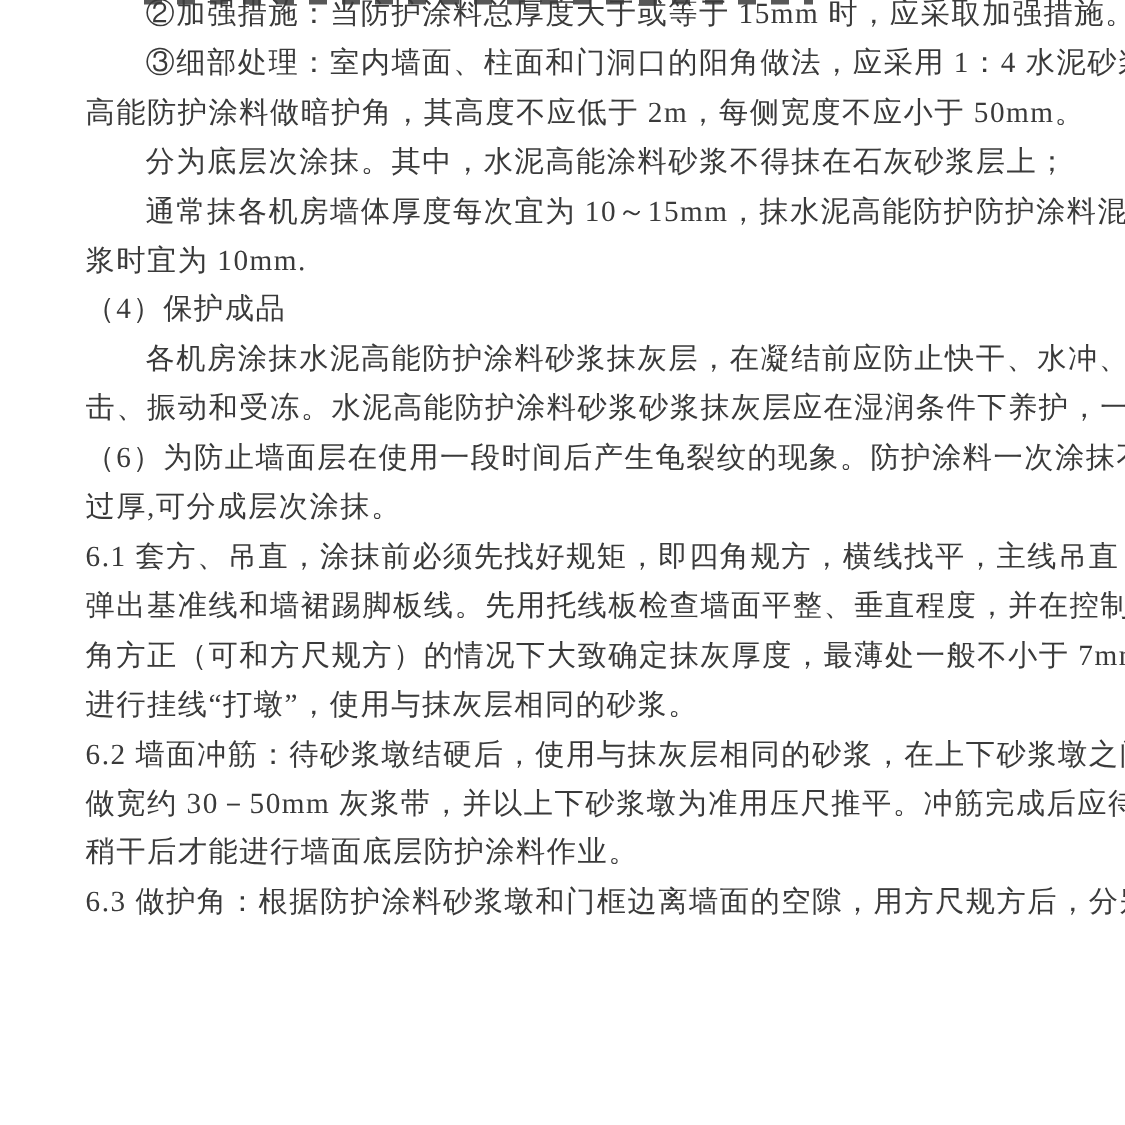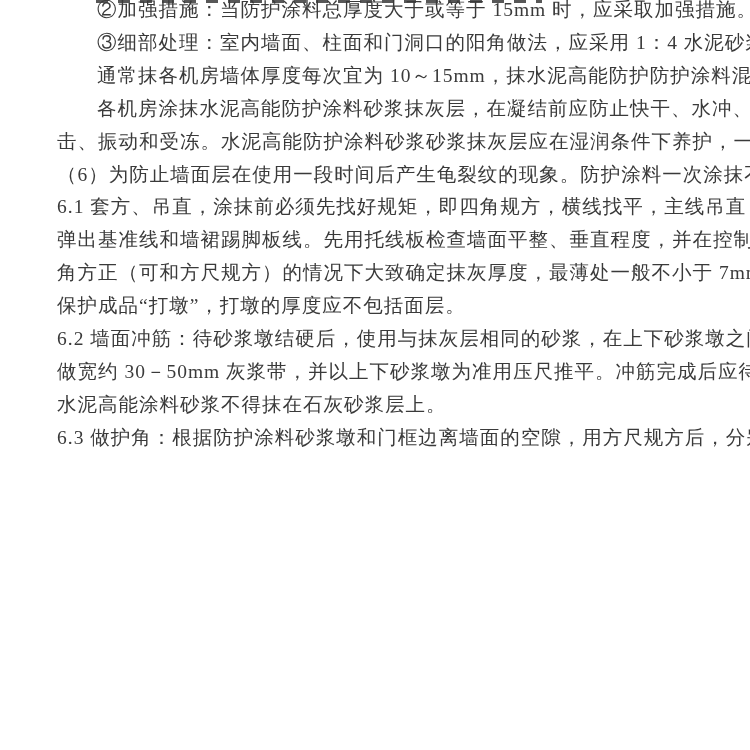--- a/index.html
+++ b/index.html
@@ -48,26 +48,31 @@
   }
 </style>
 </head>
 <body style="background: rgb(255, 255, 255);">
 
 <div class="page">
   <div class="prev-line-remnant"></div>
   <div class="content" id="content" style="color: rgb(58, 58, 58);">
       <div class="line indent-2">②加强措施：当防护涂料总厚度大于或等于 15mm 时，应采取加强措施。</div>
       <div class="line indent-2">③细部处理：室内墙面、柱面和门洞口的阳角做法，应采用 1：4 水泥砂浆和</div>
+      <div class="line">高能防护涂料做暗护角，其高度不应低于 2m，每侧宽度不应小于 50mm。</div>
+      <div class="line indent-2">分为底层次涂抹。其中，水泥高能涂料砂浆不得抹在石灰砂浆层上；</div>
       <div class="line indent-2">通常抹各机房墙体厚度每次宜为 10～15mm，抹水泥高能防护防护涂料混合砂</div>
+      <div class="line">浆时宜为 10mm.</div>
+      <div class="line">（4）保护成品</div>
       <div class="line indent-2">各机房涂抹水泥高能防护涂料砂浆抹灰层，在凝结前应防止快干、水冲、撞</div>
       <div class="line">击、振动和受冻。水泥高能防护涂料砂浆砂浆抹灰层应在湿润条件下养护，一般</div>
       <div class="line">（6）为防止墙面层在使用一段时间后产生龟裂纹的现象。防护涂料一次涂抹不宜</div>
+      <div class="line">过厚,可分成层次涂抹。</div>
       <div class="line">6.1 套方、吊直，涂抹前必须先找好规矩，即四角规方，横线找平，主线吊直，</div>
       <div class="line">弹出基准线和墙裙踢脚板线。先用托线板检查墙面平整、垂直程度，并在控制阳</div>
       <div class="line">角方正（可和方尺规方）的情况下大致确定抹灰厚度，最薄处一般不小于 7mm ，</div>
-      <div class="line">保护成品“打墩”，打墩的厚度应不包括面层。</div>
+      <div class="line">进行挂线“打墩”，使用与抹灰层相同的砂浆。</div>
       <div class="line">6.2 墙面冲筋：待砂浆墩结硬后，使用与抹灰层相同的砂浆，在上下砂浆墩之间</div>
       <div class="line">做宽约 30－50mm 灰浆带，并以上下砂浆墩为准用压尺推平。冲筋完成后应待其</div>
-      <div class="line">水泥高能涂料砂浆不得抹在石灰砂浆层上。</div>
+      <div class="line">稍干后才能进行墙面底层防护涂料作业。</div>
       <div class="line">6.3 做护角：根据防护涂料砂浆墩和门框边离墙面的空隙，用方尺规方后，分别</div>
     </div>
 </div>
 
 </body></html>

